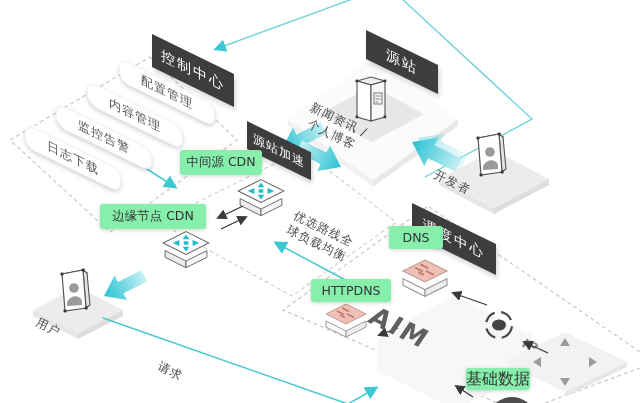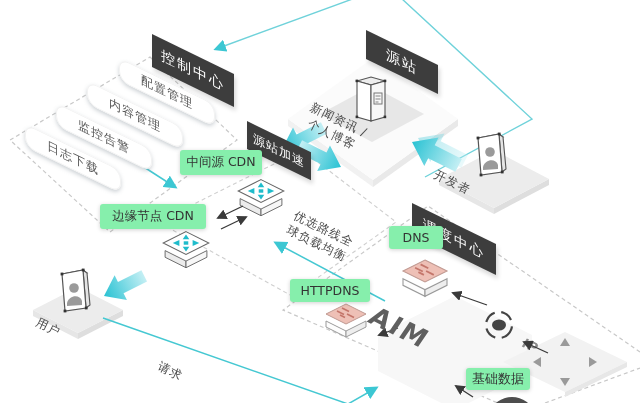--- a/index.html
+++ b/index.html
@@ -177,22 +177,22 @@
 <div class="banner" style="left:412px;top:203px;width:84px;height:31px;font-size:13.5px;">调度中心</div>
 
 <div class="bar" style="left:119px;top:81px;width:96px;height:23px;">配置管理</div>
 <div class="bar" style="left:87px;top:104px;width:96px;height:23px;">内容管理</div>
 <div class="bar" style="left:56px;top:126px;width:96px;height:23px;">监控告警</div>
 <div class="bar" style="left:25px;top:147px;width:96px;height:23px;">日志下载</div>
 
 <div class="labelbox" style="left:180px;top:150px;width:82px;height:25px;">中间源 CDN</div>
 <div class="labelbox" style="left:100px;top:204px;width:106px;height:25px;">边缘节点 CDN</div>
 <div class="labelbox" style="left:389px;top:226px;width:54px;height:23px;">DNS</div>
-<div class="labelbox" style="left:290px;top:279px;width:80px;height:23px;">HTTPDNS</div>
-<div class="labelbox" style="left:466px;top:368px;width:64px;height:22px;font-size:13px;">基础数据</div>
+<div class="labelbox" style="left:311px;top:279px;width:80px;height:23px;">HTTPDNS</div>
+<div class="labelbox" style="left:466px;top:368px;width:64px;height:22px;font-size:16px;">基础数据</div>
 
 <div class="cap" style="left:285px;top:112px;width:100px;">
   <div>新闻资讯 /</div>
   <div>个人博客</div>
 </div>
 <div class="cap" style="left:272px;top:221px;width:96px;">
   <div>优选路线全</div>
   <div>球负载均衡</div>
 </div>
 <div class="cap" style="left:428px;top:175px;width:48px;">开发者</div>

